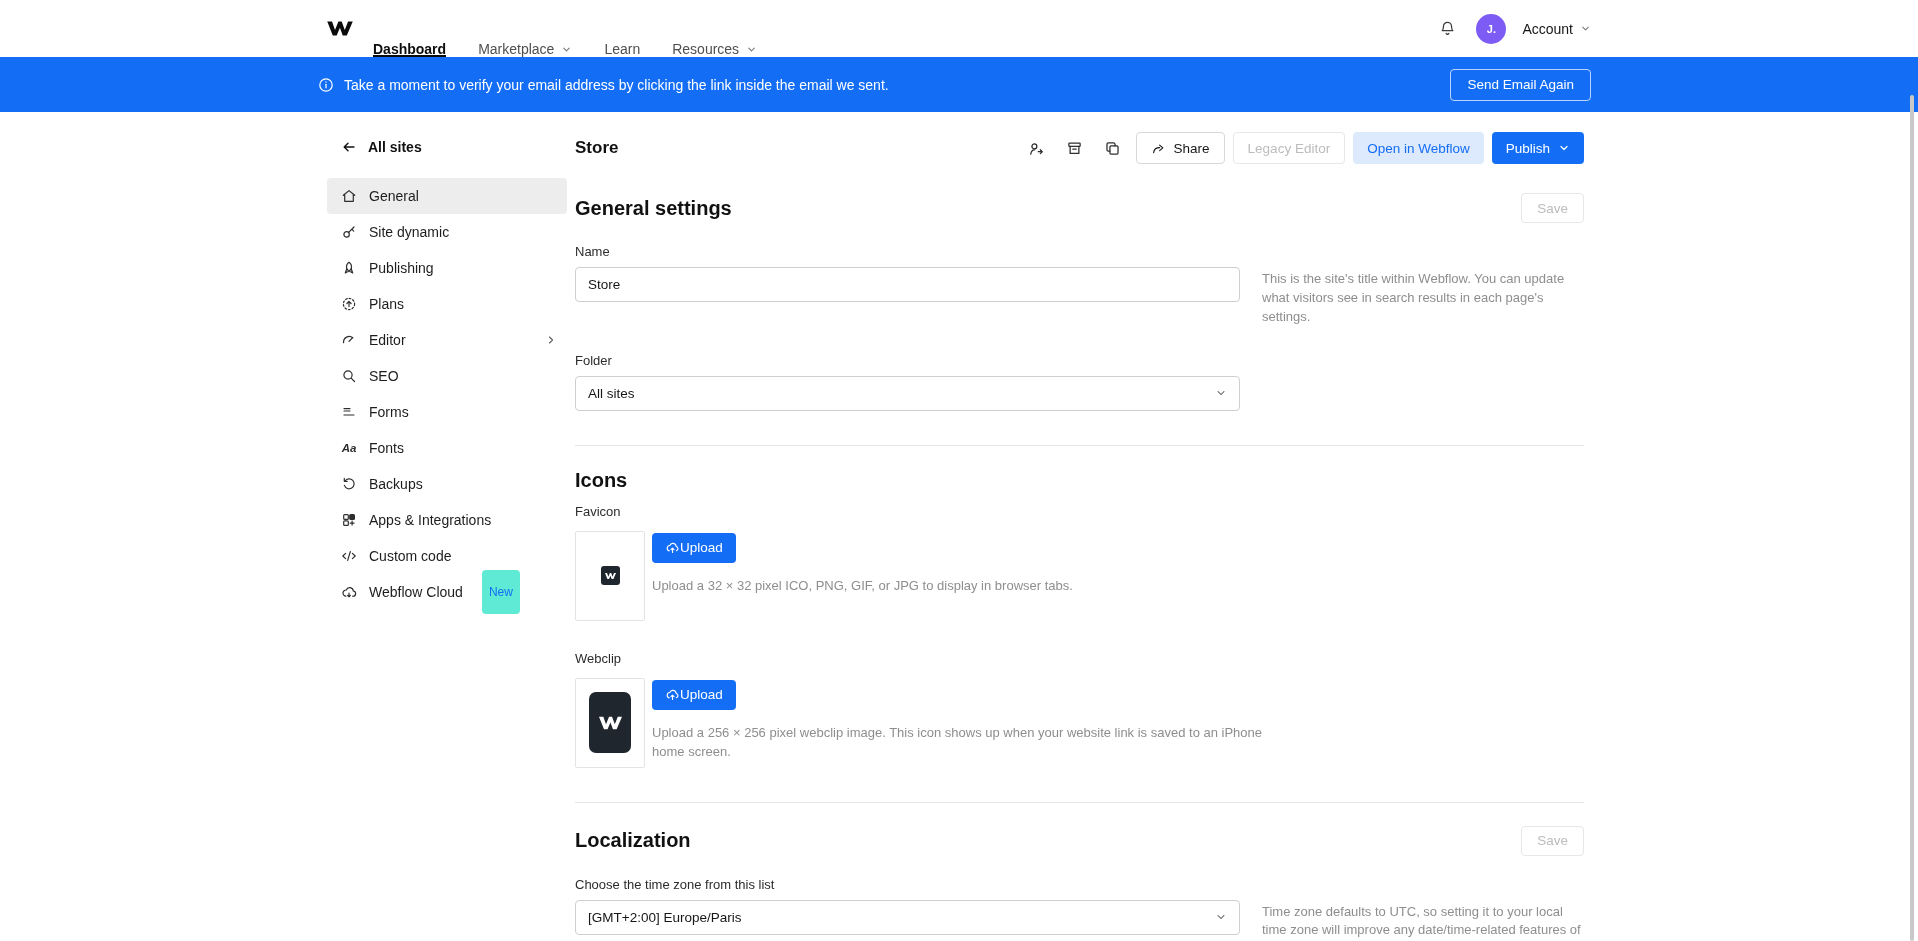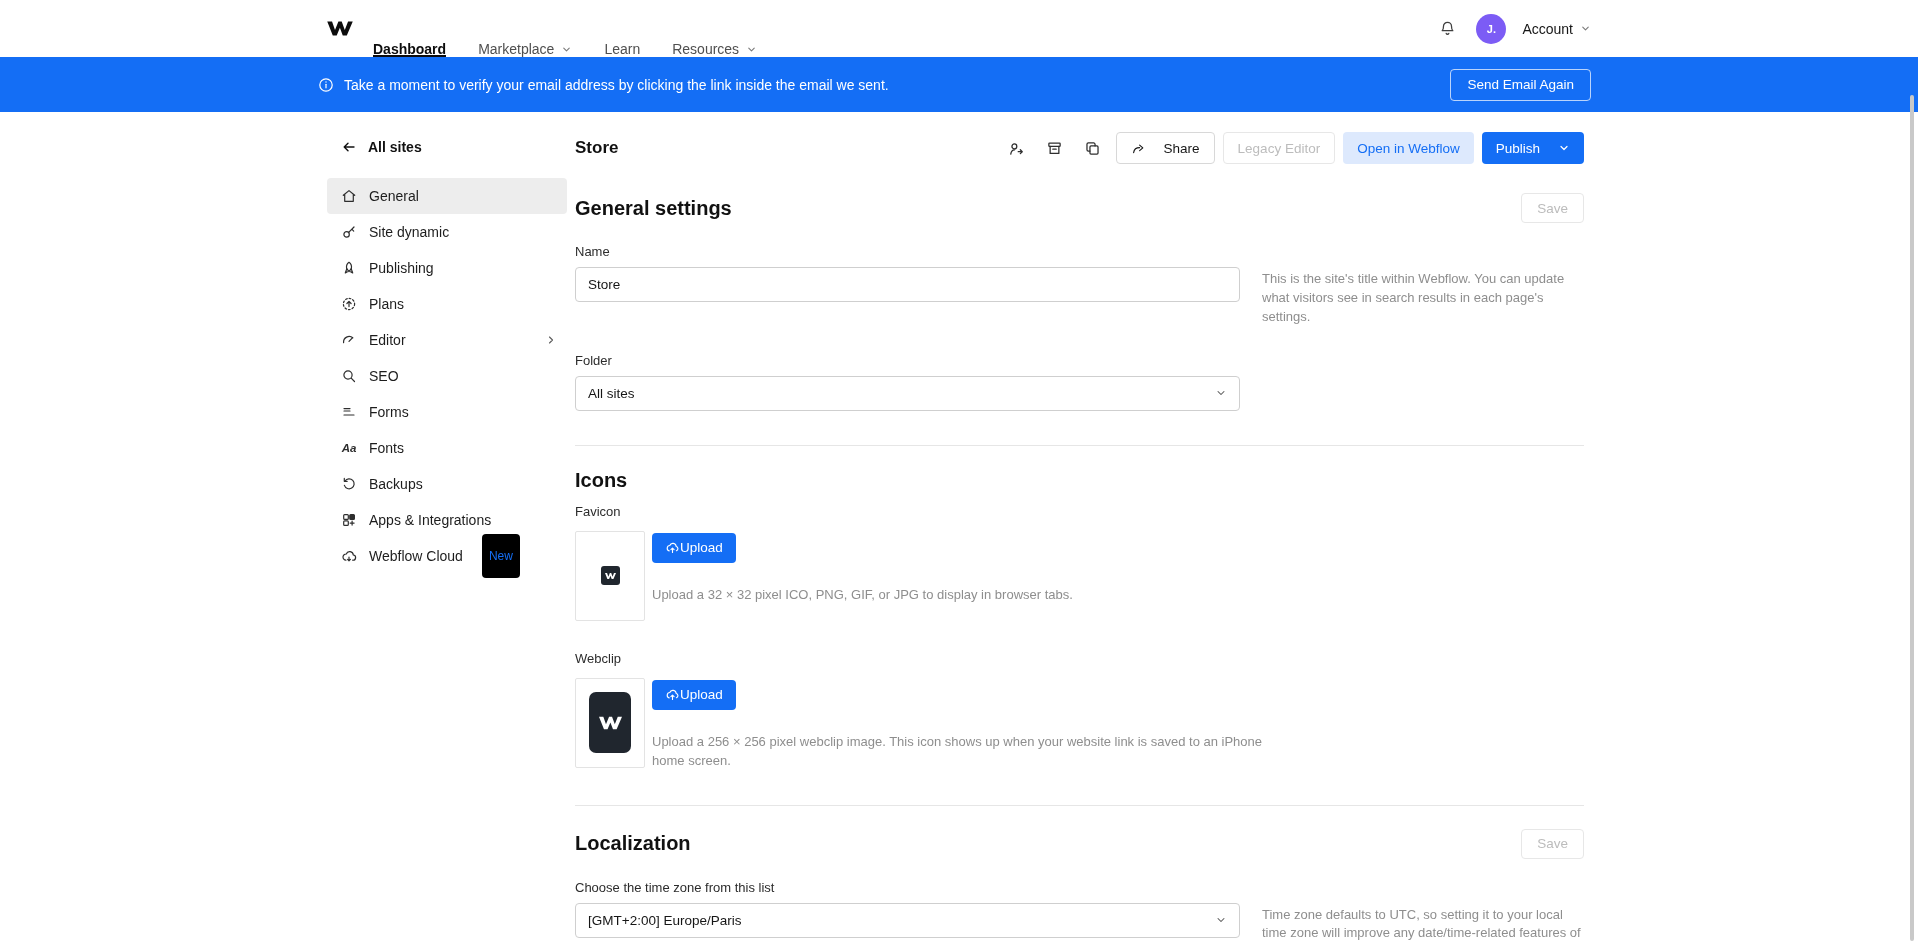--- a/index.html
+++ b/index.html
@@ -43,32 +43,32 @@
   
   .sidebar { width:240px; flex-shrink:0; padding-top:24px; }
   .back-row { display:flex; align-items:center; gap:11px; padding:0 14px; height:22px;
     font-size:14px; font-weight:700; color:#111; cursor:pointer; margin-bottom:20px; }
   .side-item { display:flex; align-items:center; gap:12px; height:36px; padding:0 10px 0 14px;
     border-radius:4px; font-size:14px; color:#1d1d1d; cursor:pointer; }
   .side-item.active { background:#ededed; }
   .side-icon { width:16px; height:16px; color:#2e2e2e; display:flex; align-items:center; justify-content:center; flex-shrink:0; }
   .aa-glyph { font-size:11.5px; font-style:italic; font-weight:600; color:#2e2e2e; }
   .side-chev { margin-left:auto; color:#5c5c5c; }
-  .badge-new { margin-left:7px; background:#000000; color:#146EF5; font-size:12px; line-height:1;
+  .badge-new { margin-left:7px; background:#5eead4; color:#146EF5; font-size:12px; line-height:1;
     padding:16px 7px; border-radius:4px; }
 
   
   .content { flex:1; padding:20px 8px 0 8px; }
   .page-header { display:flex; align-items:center; height:32px; }
   .page-title { font-size:17px; font-weight:700; color:#111; }
   .header-actions { margin-left:auto; display:flex; align-items:center; gap:8px; }
   .icon-btn { width:30px; height:30px; border-radius:4px; display:flex; align-items:center;
     justify-content:center; color:#2f2f2f; cursor:pointer; background:transparent; border:none; }
   .btn { height:32px; border-radius:4px; font-size:13.5px; display:inline-flex; align-items:center;
-    gap:18px; padding:0 14px; border:none; font-family:inherit; cursor:pointer; white-space:nowrap; }
+    gap:8px; padding:0 14px; border:none; font-family:inherit; cursor:pointer; white-space:nowrap; }
   .btn-outline { background:#fff; border:1px solid #d8d8d8; color:#161616; }
   .btn-disabled { background:#fff; border:1px solid #e7e7e7; color:#bcbcbc; cursor:default; }
   .btn-soft { background:#dde9fd; color:#146EF5; }
   .btn-primary { background:#146EF5; color:#fff; }
 
   .section-head { display:flex; align-items:center; margin-top:28px; height:32px; }
   .section-title { font-size:20px; font-weight:700; color:#111; }
   .save-btn { margin-left:auto; height:30px; padding:0 15px; background:#fff;
     border:1px solid #e7e7e7; border-radius:4px; color:#bcbcbc; font-size:13.5px;
     font-family:inherit; cursor:default; }
@@ -90,21 +90,21 @@
   .preview-box { width:70px; height:90px; border:1px solid #e3e3e3; border-radius:2px;
     display:flex; align-items:center; justify-content:center; margin-right:7px; background:#fff; }
   .fav-mark { width:19px; height:19px; background:#20262e; border-radius:3px;
     display:flex; align-items:center; justify-content:center; }
   .clip-mark { width:42px; height:61px; background:#20262e; border-radius:7px;
     display:flex; align-items:center; justify-content:center; }
   .upload-col { padding-top:2px; }
   .upload-btn { height:30px; padding:0 13px; background:#146EF5; border:none; border-radius:4px;
     color:#fff; font-size:13.5px; font-family:inherit; display:inline-flex; align-items:center;
     gap:0; cursor:pointer; }
-  .upload-help { margin-top:22px; font-size:13px; color:#8e8e8e; line-height:1.5; max-width:620px; }
+  .upload-help { margin-top:13px; font-size:13px; color:#8e8e8e; line-height:1.5; max-width:620px; }
 
   
   .scrollbar-thumb { position:absolute; top:95px; right:4px; width:4px; height:846px;
     background:#c9c9c9; border-radius:2px; }
 </style>
 </head>
 <body>
 
 <div class="topnav">
   <div class="nav-inner">
@@ -269,20 +269,28 @@
             <svg width="16" height="16" viewBox="0 0 16 16" fill="none" stroke="currentColor" stroke-width="1.2" stroke-linecap="round" stroke-linejoin="round">
               <rect x="2.7" y="2.7" width="4.6" height="4.6" rx=".9"></rect>
               <rect x="8.8" y="2.7" width="4.6" height="4.6" rx=".9" fill="currentColor"></rect>
               <rect x="2.7" y="8.8" width="4.6" height="4.6" rx=".9"></rect>
               <path d="M11.1 9.1v4M9.1 11.1h4"></path>
             </svg>
           </span>
         <span>Apps &amp; Integrations</span>
       </div>
 
+      <div class="side-item">
+        <span class="side-icon">
+            <svg width="16" height="16" viewBox="0 0 16 16" fill="none" stroke="currentColor" stroke-width="1.2" stroke-linecap="round" stroke-linejoin="round">
+              <path d="m4.6 5.4-2.8 2.6 2.8 2.6M11.4 5.4l2.8 2.6-2.8 2.6M9.3 3.6 6.7 12.4"></path>
+            </svg>
+          </span>
+        <span>Custom code</span>
+      </div>
 
       <div class="side-item">
         <span class="side-icon">
             <svg width="16" height="16" viewBox="0 0 16 16" fill="none" stroke="currentColor" stroke-width="1.2" stroke-linecap="round" stroke-linejoin="round">
               <path d="M4.9 12.2a3.1 3.1 0 0 1 .4-6.2A3.6 3.6 0 0 1 12.3 7a2.6 2.6 0 0 1-.6 5.2"></path>
               <path d="M8 9.2v3.6M6.6 11.4 8 12.8l1.4-1.4"></path>
             </svg>
           </span>
         <span>Webflow Cloud</span>
         <span class="badge-new">New</span>

